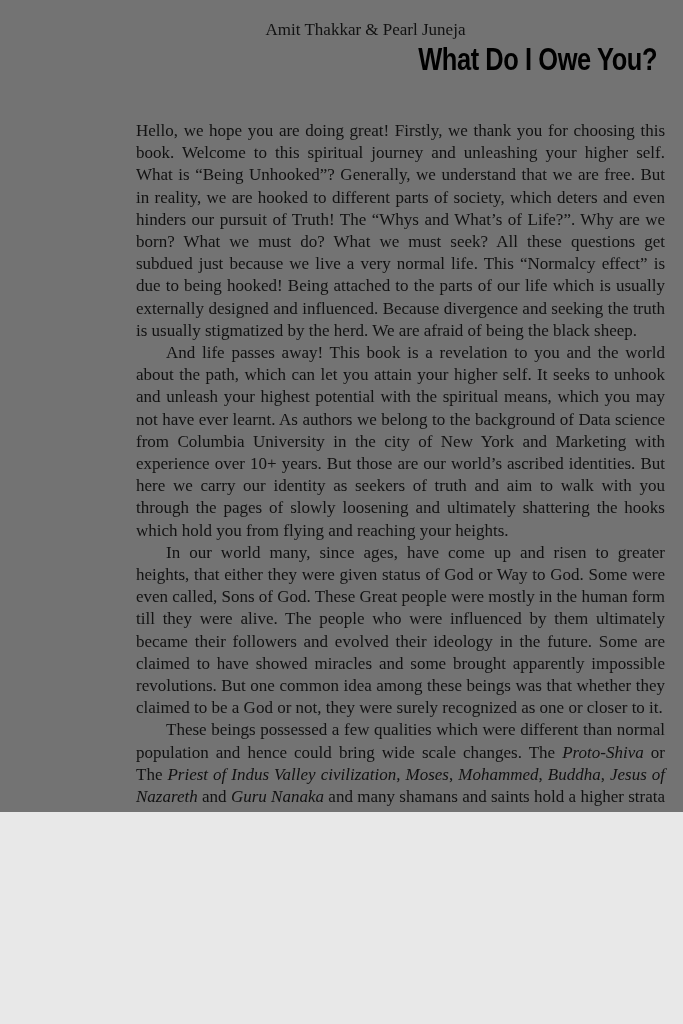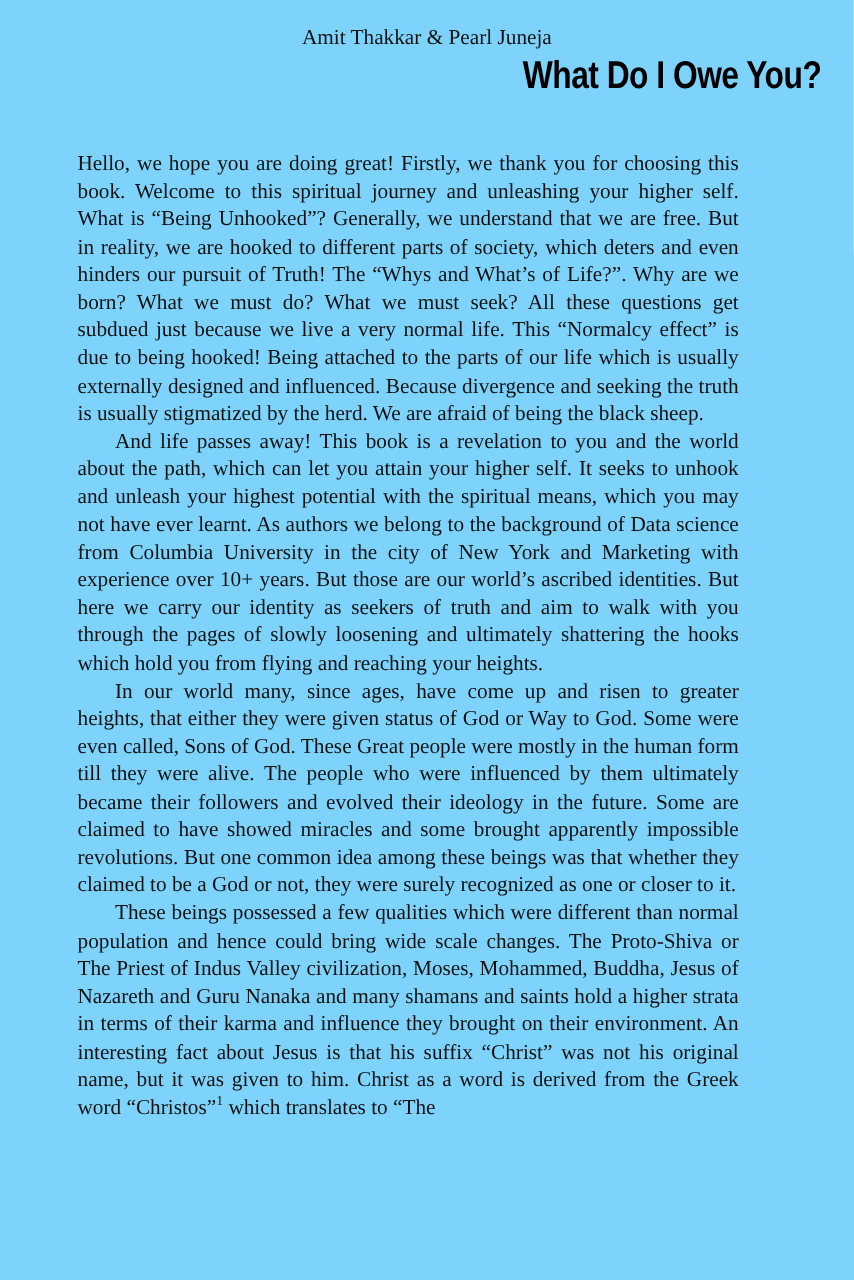--- a/index.html
+++ b/index.html
@@ -1,25 +1,26 @@
 <!DOCTYPE html>
 <html><head>
 <meta charset="utf-8">
 <style>
   * { margin: 0; padding: 0; box-sizing: border-box; }
   html, body { background: #e8e8e8; }
   .page {
     position: relative;
     width: 683px;
-    height: 1024px;
+    height: 812px;
     margin: 0 auto;
-    background: #7dd3fc;
+    background: #737373;
     color: #111111;
     font-family: "Liberation Serif", serif;
     overflow: hidden;
+    padding-left: 48px;
   }
   .running-header {
     padding-top: 19px;
     text-align: center;
     font-size: 17px;
     line-height: 21px;
     color: #111111;
   }
   .chapter-title {
     margin-top: 1px;
@@ -30,33 +31,33 @@
     display: inline-block;
     font-family: "Liberation Sans", sans-serif;
     font-weight: 700;
     font-size: 31px;
     letter-spacing: -0.5px;
     transform: scaleX(0.82);
     color: #000000;
   }
   .body-text {
     margin-top: 42px;
-    margin-left: 62px;
+    margin-left: 88px;
     width: 529px;
     font-size: 17px;
     line-height: 22.2px;
     text-align: justify;
     text-justify: inter-word;
     color: #111111;
   }
   .para { margin: 0; }
   .para.indent { text-indent: 30px; }
   .seg-normal { font-style: normal; font-weight: normal; }
   .seg-bold { font-weight: normal; }
-  .seg-italic { }
+  .seg-italic { font-style: italic; }
   sup.seg-sup {
     font-size: 11px;
     line-height: 0;
     vertical-align: super;
   }
 </style>
 </head>
 <body>
 
 <div class="page">

